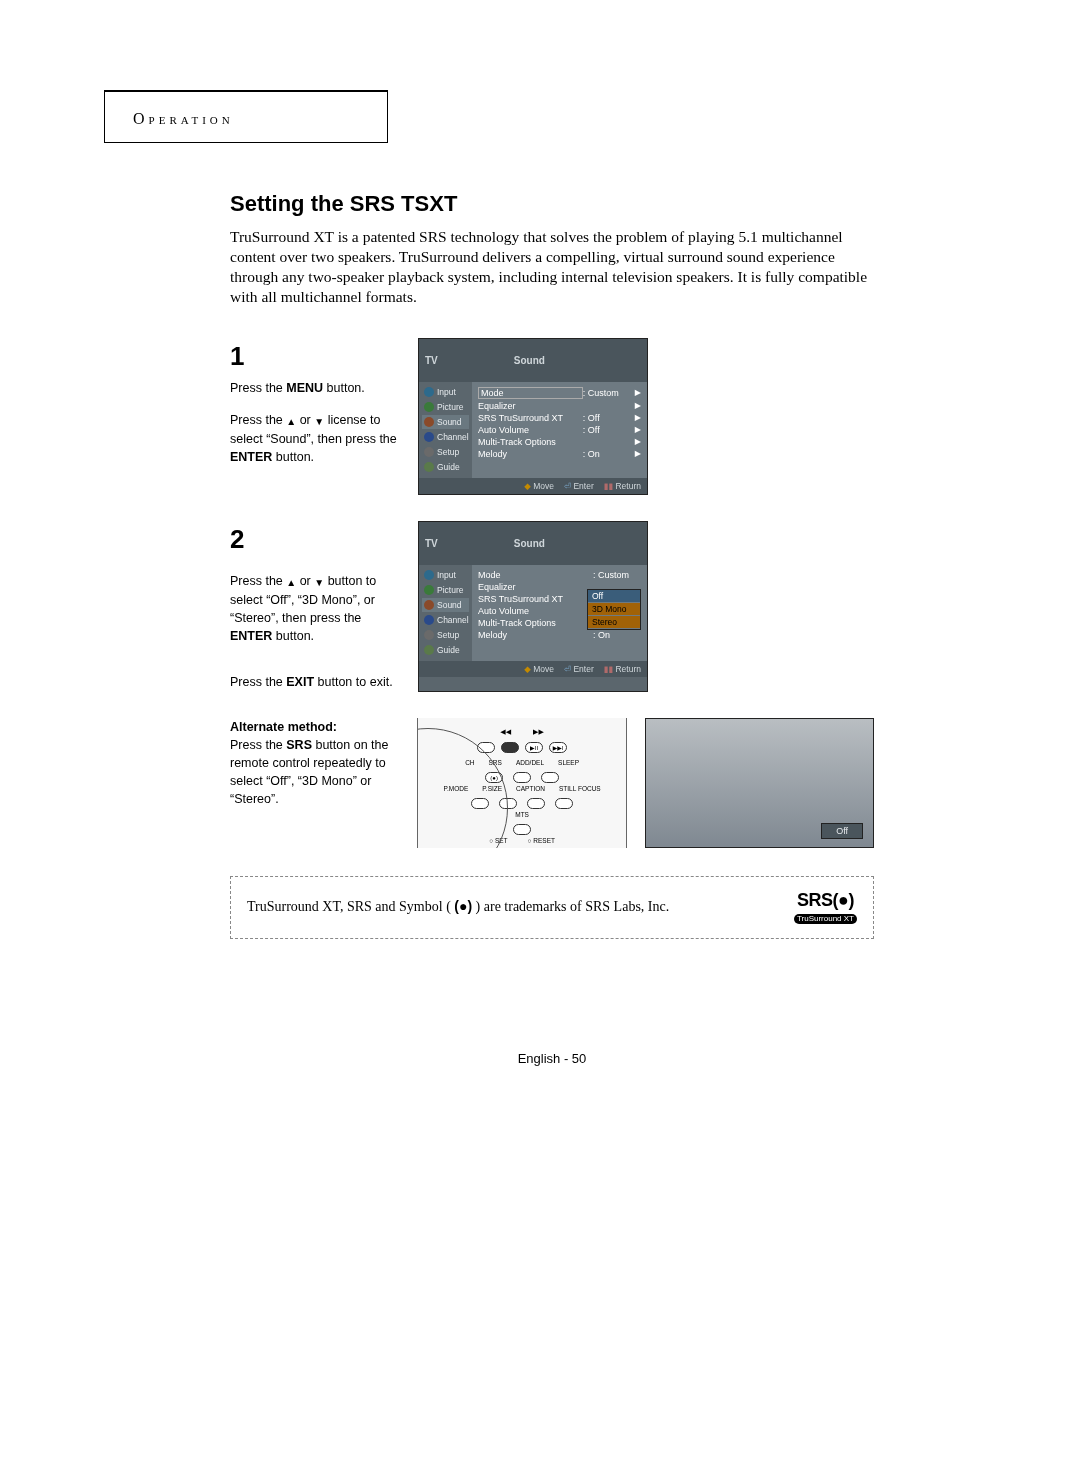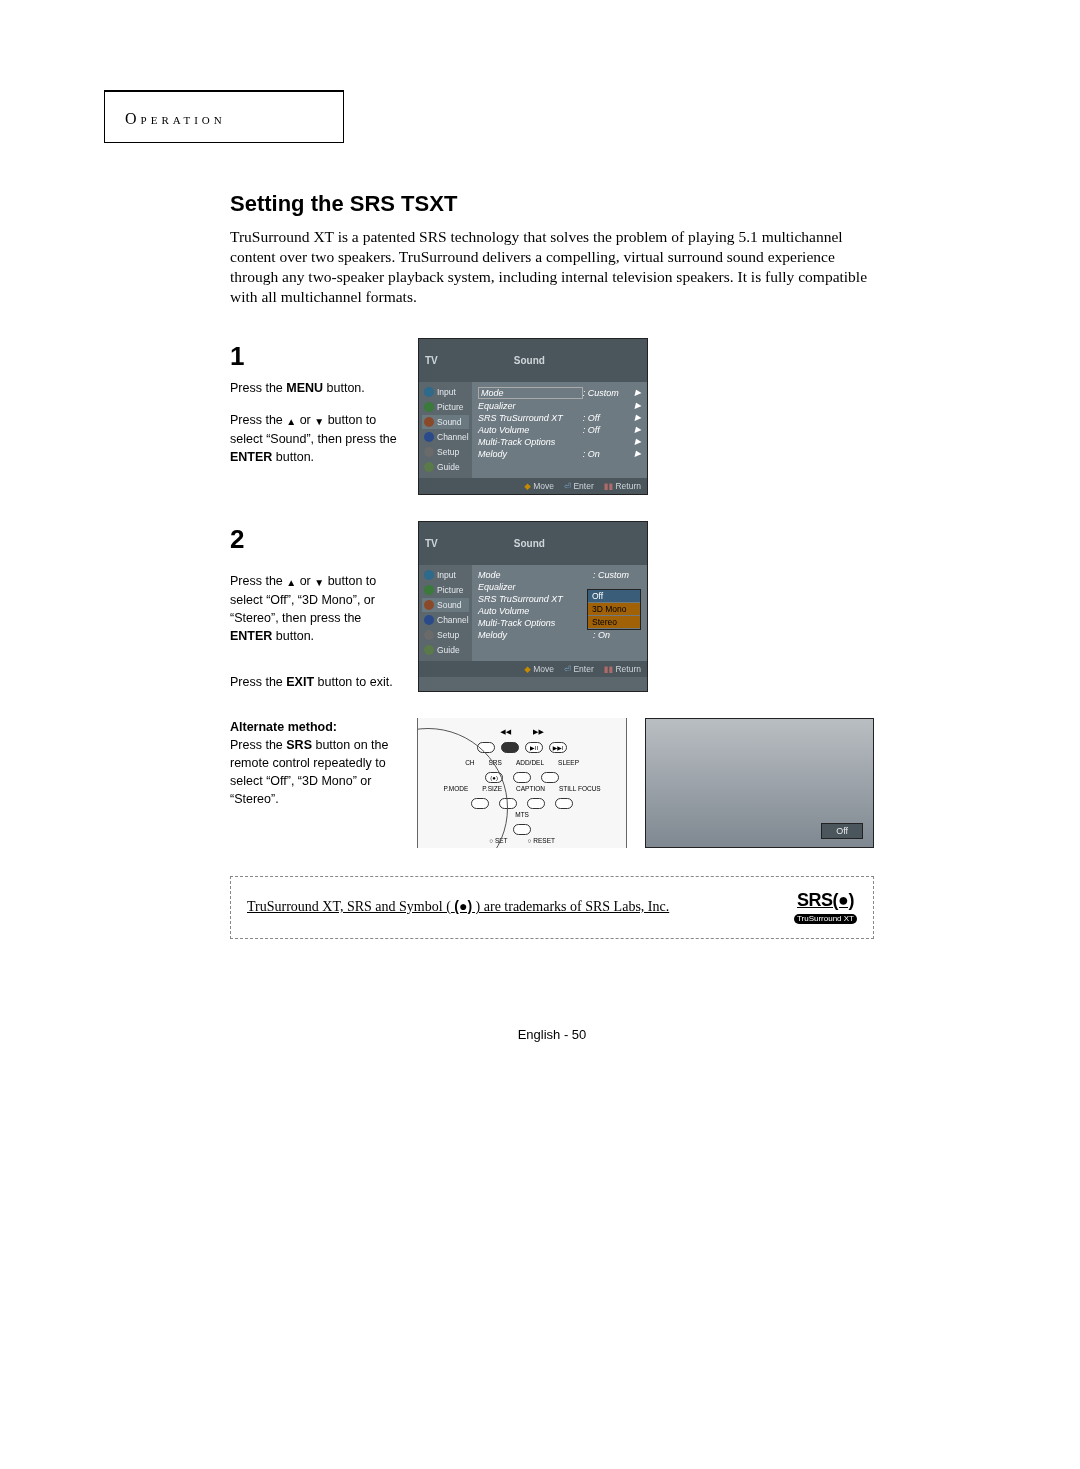--- a/index.html
+++ b/index.html
@@ -10,22 +10,22 @@
     font-family: Georgia, 'Times New Roman', serif;
     color: #000;
     position: relative;
   }
   .page {
     padding: 90px 110px 0 230px;
   }
   .operation-box {
     border: 1px solid #000;
     border-top: 2px solid #000;
-    padding: 18px 20px 14px 20px;
-    width: 240px;
+    padding: 18px 20px 14px 28px;
+    width: 284px;
     margin-bottom: 48px;
     margin-left: -126px;
     letter-spacing: 4px;
     font-variant: small-caps;
     font-size: 16px;
     font-family: Georgia, serif;
   }
   .title {
     font-family: Arial, Helvetica, sans-serif;
     font-weight: bold;
@@ -101,21 +101,20 @@
     background: #6e7a82;
     padding: 4px 6px;
     position: relative;
   }
   .osd-row {
     display: flex;
     justify-content: space-between;
     align-items: center;
     font-size: 9px;
     padding: 1px 0;
-    font-style: italic;
   }
   .osd-row .label { flex: 1; }
   .osd-row .val { text-align: left; width: 48px; }
   .osd-row .arrow { font-size: 8px; margin-left: 4px; }
   .osd-sel {
     position: absolute;
     right: 6px;
     top: 24px;
     width: 54px;
     background: #5b666d;
@@ -193,21 +192,20 @@
     padding: 14px 16px;
     display: flex;
     justify-content: space-between;
     align-items: center;
     gap: 32px;
     margin-left: -0px;
     width: 640px;
     font-family: Georgia, serif;
     font-size: 14px;
     line-height: 1.35;
-    text-decoration: underline;
   }
   .trademark-box {
     width: 100%;
     max-width: 644px;
   }
   .srs-logo {
     font-family: Arial, sans-serif;
     text-align: center;
     line-height: 1;
   }
@@ -222,21 +220,21 @@
     font-size: 8px;
     padding: 1px 3px;
     border-radius: 6px;
     display: inline-block;
     margin-top: 1px;
   }
   .footer {
     text-align: center;
     font-family: Arial, sans-serif;
     font-size: 13px;
-    margin-top: 88px;
+    margin-top: 112px;
   }
   .sym { display:inline-block; vertical-align: middle; }
   .tri-up::before { content: "▲"; font-size: 10px; }
   .tri-dn::before { content: "▼"; font-size: 10px; }
   .remote-curve {
     position: absolute;
     left: -70px;
     bottom: -40px;
     width: 160px;
     height: 160px;
@@ -259,21 +257,21 @@
     <h2 class="title">Setting the SRS TSXT</h2>
     <p class="intro">TruSurround XT is a patented SRS technology that solves the problem of playing 5.1 multichannel content over two speakers. TruSurround delivers a compelling, virtual surround sound experience through any two-speaker playback system, including internal television speakers. It is fully compatible with all multichannel formats.</p>
 
     <div class="step-row">
       <div class="step-left">
         <div class="step-num">1</div>
         <p>
           <span>Press the </span><b>MENU</b><span> button.</span>
         </p>
         <p style="margin-top:14px;">
-          <span>Press the </span><span class="sym tri-up"></span><span> or </span><span class="sym tri-dn"></span><span> button to select “Sound”, then press the </span><b>ENTER</b><span> button.</span>
+          <span>Press the </span><span class="sym tri-up"></span><span> or </span><span class="sym tri-dn"></span><span> license to select “Sound”, then press the </span><b>ENTER</b><span> button.</span>
         </p>
       </div>
 
       <div class="osd">
         <div class="osd-header">
           <span>TV</span>
           <span>Sound</span>
           <span style="width:20px"></span>
         </div>
         <div class="osd-body">

